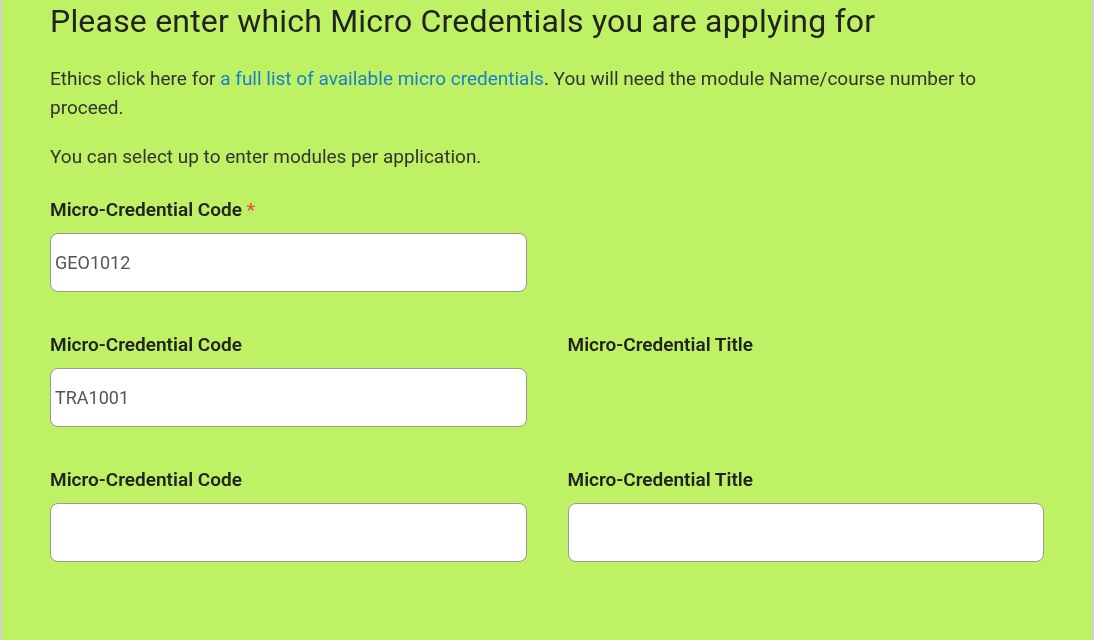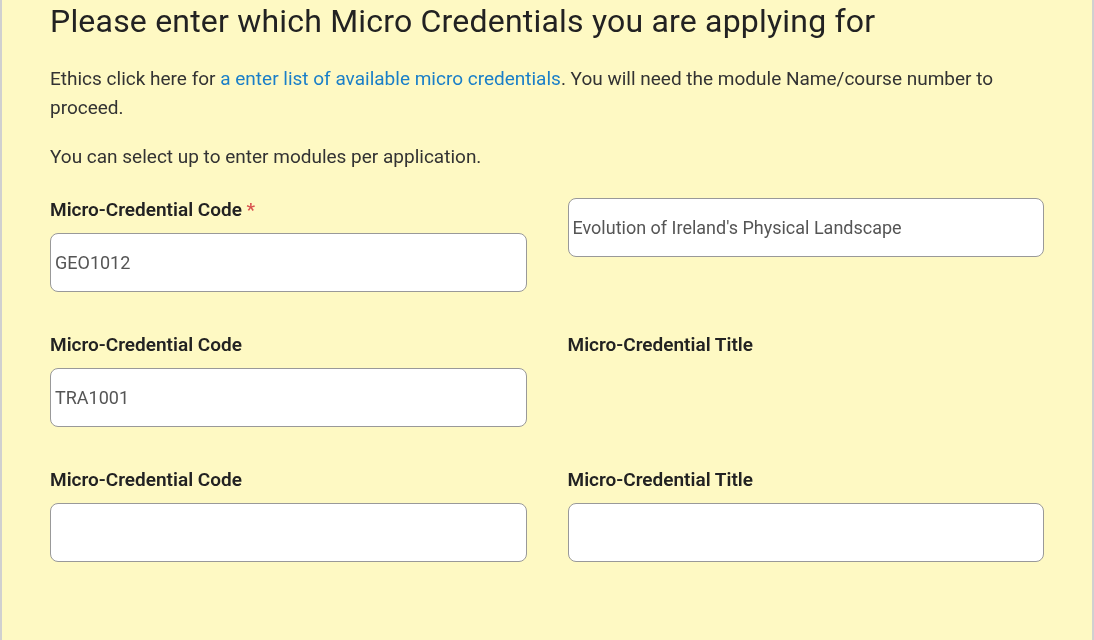--- a/index.html
+++ b/index.html
@@ -6,21 +6,21 @@
       box-sizing: border-box;
       margin: 0;
       padding: 0;
     }
     body {
       font-family: -apple-system, BlinkMacSystemFont, "Segoe UI", Roboto, "Helvetica Neue", Arial, sans-serif;
       background: #e8e8e8;
       padding: 0;
     }
     .page {
-      background: #fef9c3;
+      background: #bef264;
       max-width: 1094px;
       margin: 0 auto;
       padding: 0 48px 30px 48px;
       min-height: 640px;
       border-left: 2px solid #d0d0d0;
       border-right: 2px solid #d0d0d0;
     }
     h1 {
       font-size: 32px;
       font-weight: 400;
@@ -78,36 +78,35 @@
     }
   </style>
 </head>
 <body>
 
 <div class="page">
 
   <h1>Please enter which Micro Credentials you are applying for</h1>
 
   <p class="intro">
-    <span>Ethics click here for </span><a href="#">a enter list of available micro credentials</a><span>. You will need the module Name/course number to proceed.</span>
+    <span>Ethics click here for </span><a href="#">a full list of available micro credentials</a><span>. You will need the module Name/course number to proceed.</span>
   </p>
 
   <p class="note">You can select up to enter modules per application.</p>
 
   <div class="form-grid">
 
     <div class="form-field">
       <label class="field-label">
         <span>Micro-Credential Code </span><span class="required">*</span>
       </label>
       <input type="text" class="text-input" value="GEO1012" style="">
     </div>
 
     <div class="form-field">
-      <input type="text" class="text-input" value="Evolution of Ireland's Physical Landscape" style="">
     </div>
 
     <div class="form-field">
       <label class="field-label">Micro-Credential Code</label>
       <input type="text" class="text-input" value="TRA1001" style="">
     </div>
 
     <div class="form-field">
       <label class="field-label">Micro-Credential Title</label>
     </div>

